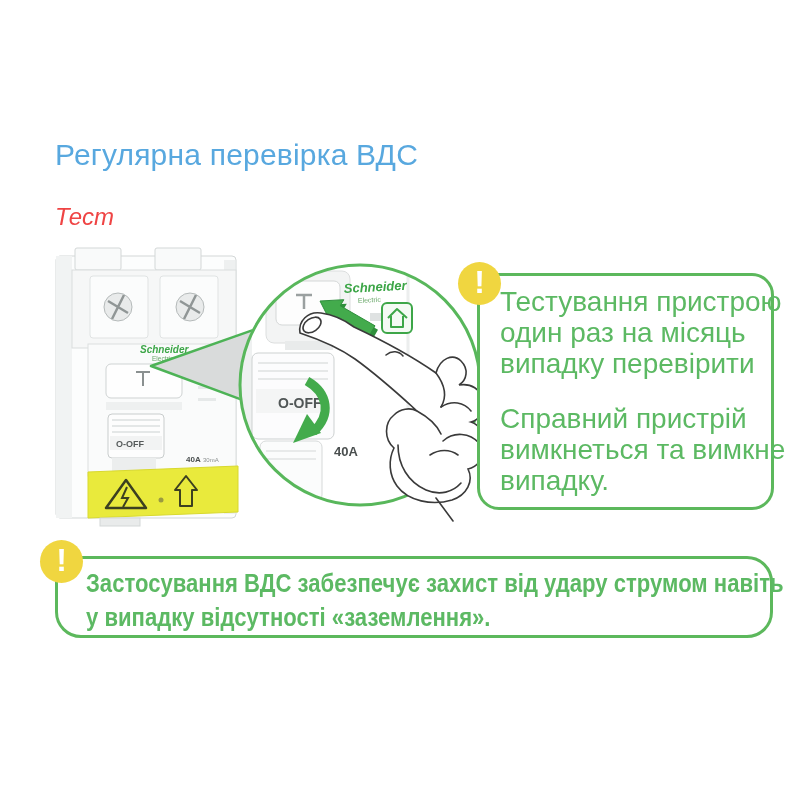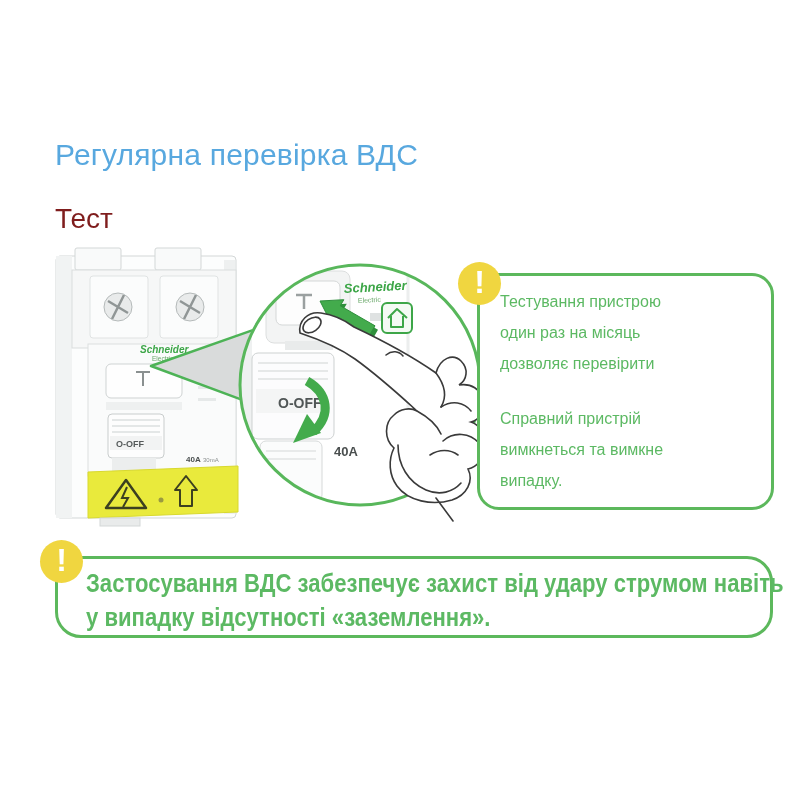--- a/index.html
+++ b/index.html
@@ -6,39 +6,39 @@
   .canvas {
     position:relative; width:788px; height:800px; background:#ffffff;
     font-family:"Liberation Sans", sans-serif; overflow:hidden;
   }
   .page-title {
     position:absolute; left:55px; top:138px;
     font-size:30px; color:#58A8DF; letter-spacing:0.2px;
   }
   .page-subtitle {
     position:absolute; left:55px; top:203px;
-    font-size:28px; color:#7f1d1d;
+    font-size:24px; color:#ef4444;font-style:italic;
   }
   .illu { position:absolute; }
   .callout {
     position:absolute; border:3px solid #5CB85C; background:#ffffff;
     border-radius:24px; box-sizing:border-box;
   }
   .callout-test { left:477px; top:273px; width:297px; height:237px; border-radius:22px; }
   .callout-bottom { left:55px; top:556px; width:718px; height:82px; border-radius:26px; }
   .bang {
     position:absolute; width:43px; height:43px; background:#F0D640;
     border-radius:50%; color:#ffffff; font-weight:bold; font-size:32px;
     text-align:center; line-height:41px; z-index:5;
   }
   .callout-test .bang { left:-22px; top:-14px; }
   .callout-bottom .bang { left:-18px; top:-19px; }
   .callout-test .text {
     position:absolute; left:20px; top:10px; color:#5CB963;
-    font-size:16px; line-height:31px; white-space:nowrap;
+    font-size:28px; line-height:31px; white-space:nowrap;
   }
   .para-gap { margin-top:24px; }
   .callout-bottom .text {
     position:absolute; left:28px; top:7px; color:#5CB963;
     font-size:26px; line-height:34px; font-weight:bold;
     transform:scaleX(0.85); transform-origin:0 0; white-space:nowrap;
   }
 </style>
 </head>
 <body>
@@ -165,21 +165,21 @@
       <path d="M 296,243 L 313,266"></path>
       <path d="M 246,100 C 252,95 259,96 263,101"></path>
     </g>
   </svg>
 
   <div class="callout callout-test">
     <div class="bang">!</div>
     <div class="text">
       <div>Тестування пристрою</div>
       <div>один раз на місяць</div>
-      <div>дозволяє перевірити</div>
+      <div>випадку перевірити</div>
       <div class="para-gap">Справний пристрій</div>
       <div>вимкнеться та вимкне</div>
       <div>випадку.</div>
     </div>
   </div>
 
   <div class="callout callout-bottom">
     <div class="bang">!</div>
     <div class="text">
       <div>Застосування ВДС забезпечує захист від удару струмом навіть</div>

